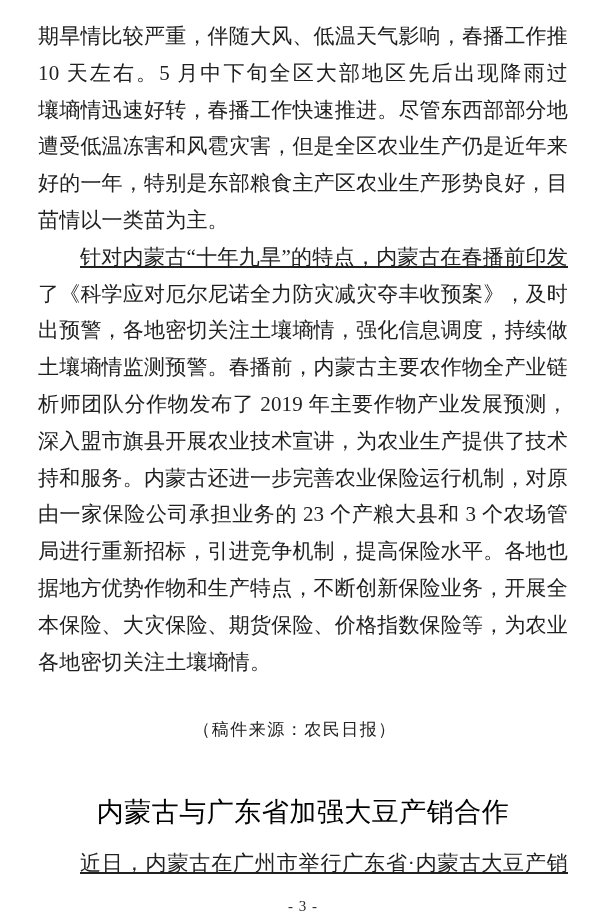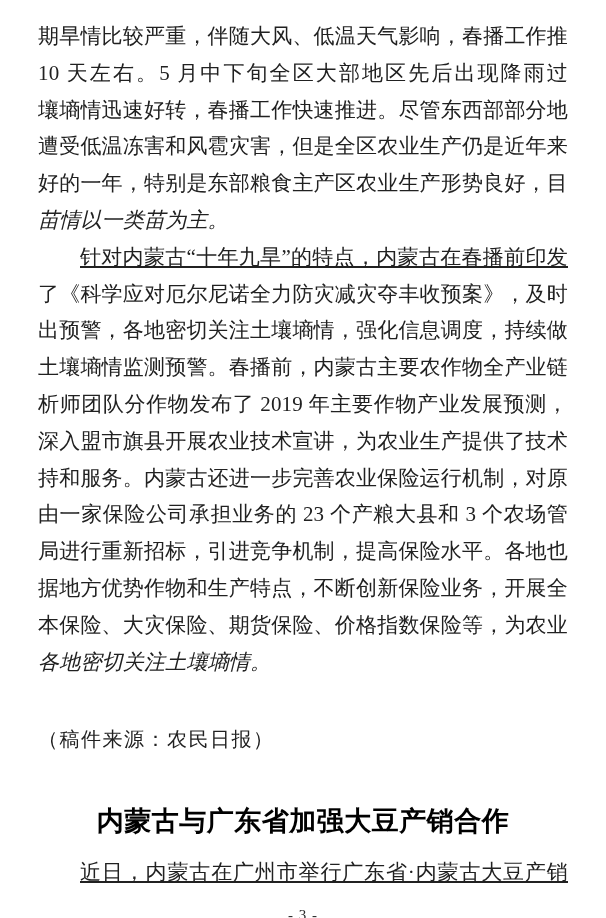--- a/index.html
+++ b/index.html
@@ -30,37 +30,36 @@
     letter-spacing: 0.2px;
     overflow: hidden;
   }
   .bline.first {
     text-indent: 42px;
     text-decoration: underline;
   }
   .bline.end {
     text-align: center;
     text-align-last: left;
-    font-style: italic;
     -moz-text-align-last: left;
   }
   .attribution {
-    margin-top: 41px;
-    font-size: 20px;
+    margin-top: 32px;
+    font-size: 17px;
     line-height: 36.8px;
     height: 36.8px;
-    text-align: left;
+    text-align: center;
     padding-right: 16px;
     letter-spacing: 1.5px;
     color: #212121;
   }
   .section-title {
     margin-top: 46px;
     font-size: 27px;
-    font-weight: bold;
+    font-weight: normal;
     line-height: 34px;
     text-align: center;
     letter-spacing: 0.5px;
     color: #000000;
   }
   .p3 {
     margin-top: 16px;
   }
   .page-number {
     margin-top: 14px;

